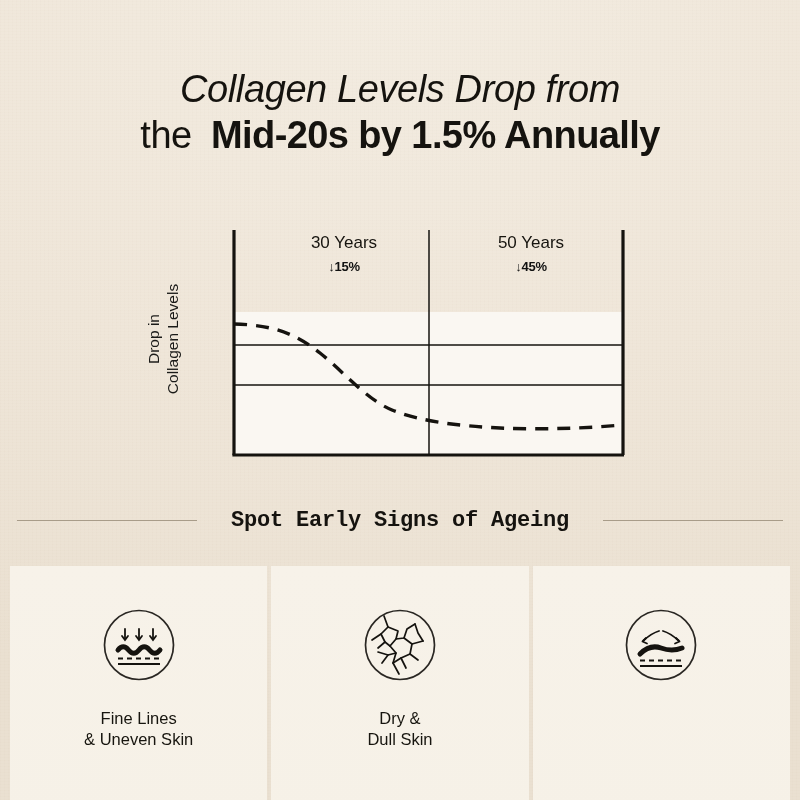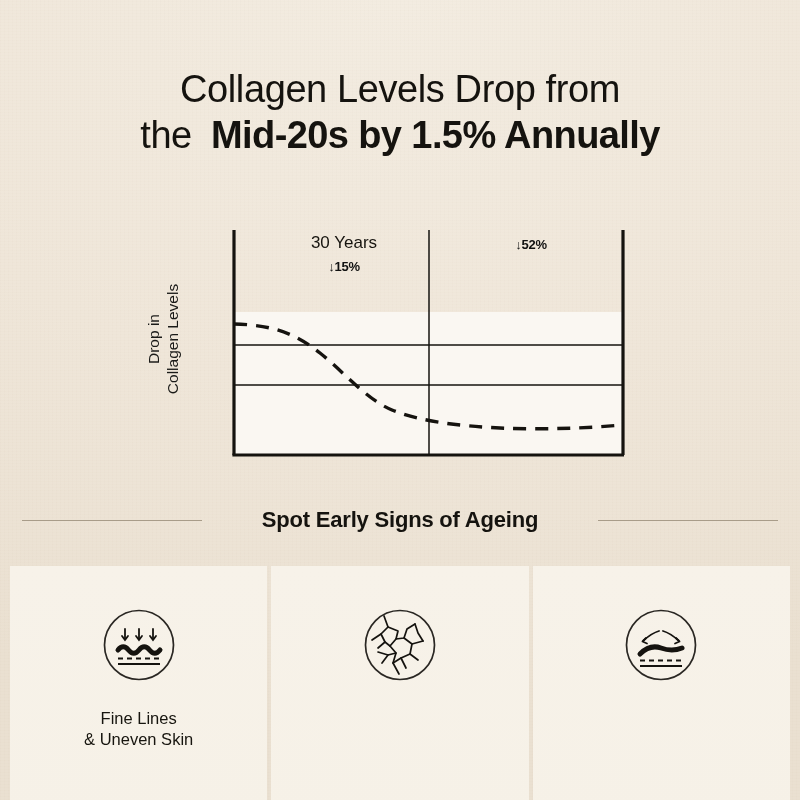--- a/index.html
+++ b/index.html
@@ -41,21 +41,21 @@
     top: 66px;
     text-align: center;
   }
   .title-line {
     display: block;
     font-size: 38px;
     line-height: 46px;
     letter-spacing: -.4px;
     color: #15130f;
   }
-  .title-line.l1 { font-weight: 400; }
+  .title-line.l1 { font-weight: 400; font-style: italic; }
   .title-line.l2 { font-weight: 400; }
   .title-strong { font-weight: 700; letter-spacing: -.6px; margin-left: 9px; }
 
   
   .chart-wrap {
     position: absolute;
     left: 170px;
     top: 222px;
     width: 470px;
     height: 250px;
@@ -99,22 +99,23 @@
   .col-drop .arrow { font-weight: 700; }
 
   
   .section-head {
     position: absolute;
     left: 0; right: 0;
     top: 500px;
     height: 40px;
     display: flex;
     align-items: center;
-    justify-content: space-between;
+    justify-content: center;
     gap: 34px;
+    font-family: Liberation Mono, monospace;
   }
   .rule { height: 1px; background: #a89c89; flex: 0 0 auto; }
   .rule.left  { width: 180px; margin-left: 22px; }
   .rule.right { width: 180px; margin-right: 22px; }
   .section-title {
     font-size: 22px;
     font-weight: 700;
     letter-spacing: -.2px;
     white-space: nowrap;
     color: #15130f;
@@ -165,21 +166,22 @@
 
     <div class="y-axis-label">Drop in
 Collagen Levels</div>
 
     <div class="col-head c1">
       <div class="col-year">30 Years</div>
       <div class="col-drop"><span class="arrow">↓</span><span>15%</span></div>
     </div>
 
     <div class="col-head c2">
-      <div class="col-drop"><span class="arrow">↓</span><span>52%</span></div>
+      <div class="col-year">50 Years</div>
+      <div class="col-drop"><span class="arrow">↓</span><span>45%</span></div>
     </div>
 
     <svg class="chart-svg" width="470" height="250" viewBox="0 0 470 250">
 
       <rect x="64" y="90" width="390" height="143" fill="#faf7f2"></rect>
 
       <line x1="64" y1="123" x2="454" y2="123" stroke="#15130f" stroke-width="1.6"></line>
       <line x1="64" y1="163" x2="454" y2="163" stroke="#15130f" stroke-width="1.6"></line>
 
       <line x1="64" y1="8" x2="64" y2="233" stroke="#15130f" stroke-width="3.2"></line>
@@ -230,20 +232,22 @@
           <path d="M22 34 L27 38"></path>
           <path d="M15 44 L25 47 L33 45"></path>
           <path d="M49 36 L47 46 L55 52"></path>
           <path d="M47 46 L38 50 L30 55"></path>
           <path d="M52 16 L55 25 L60 33"></path>
           <path d="M9 32 L18 26"></path>
           <path d="M38 50 L43 60"></path>
           <path d="M25 47 L19 55"></path>
         </g>
       </svg>
+      <div class="card-label">Dry &amp;
+Dull Skin</div>
     </div>
 
     <div class="card">
       <svg class="card-icon" viewBox="0 0 74 74">
         <circle cx="37" cy="37" r="34.5" fill="none" stroke="#2a2723" stroke-width="1.7"></circle>
         <g fill="none" stroke="#15130f" stroke-width="1.8" stroke-linecap="round" stroke-linejoin="round">
           <path d="M35 23 Q 28 25 19.5 32.5"></path>
           <path d="M22 30 L18.5 33.5 L23 35.5"></path>
           <path d="M39 23 Q 46 25 54.5 32.5"></path>
           <path d="M52 30 L55.5 33.5 L51 35.5"></path>

